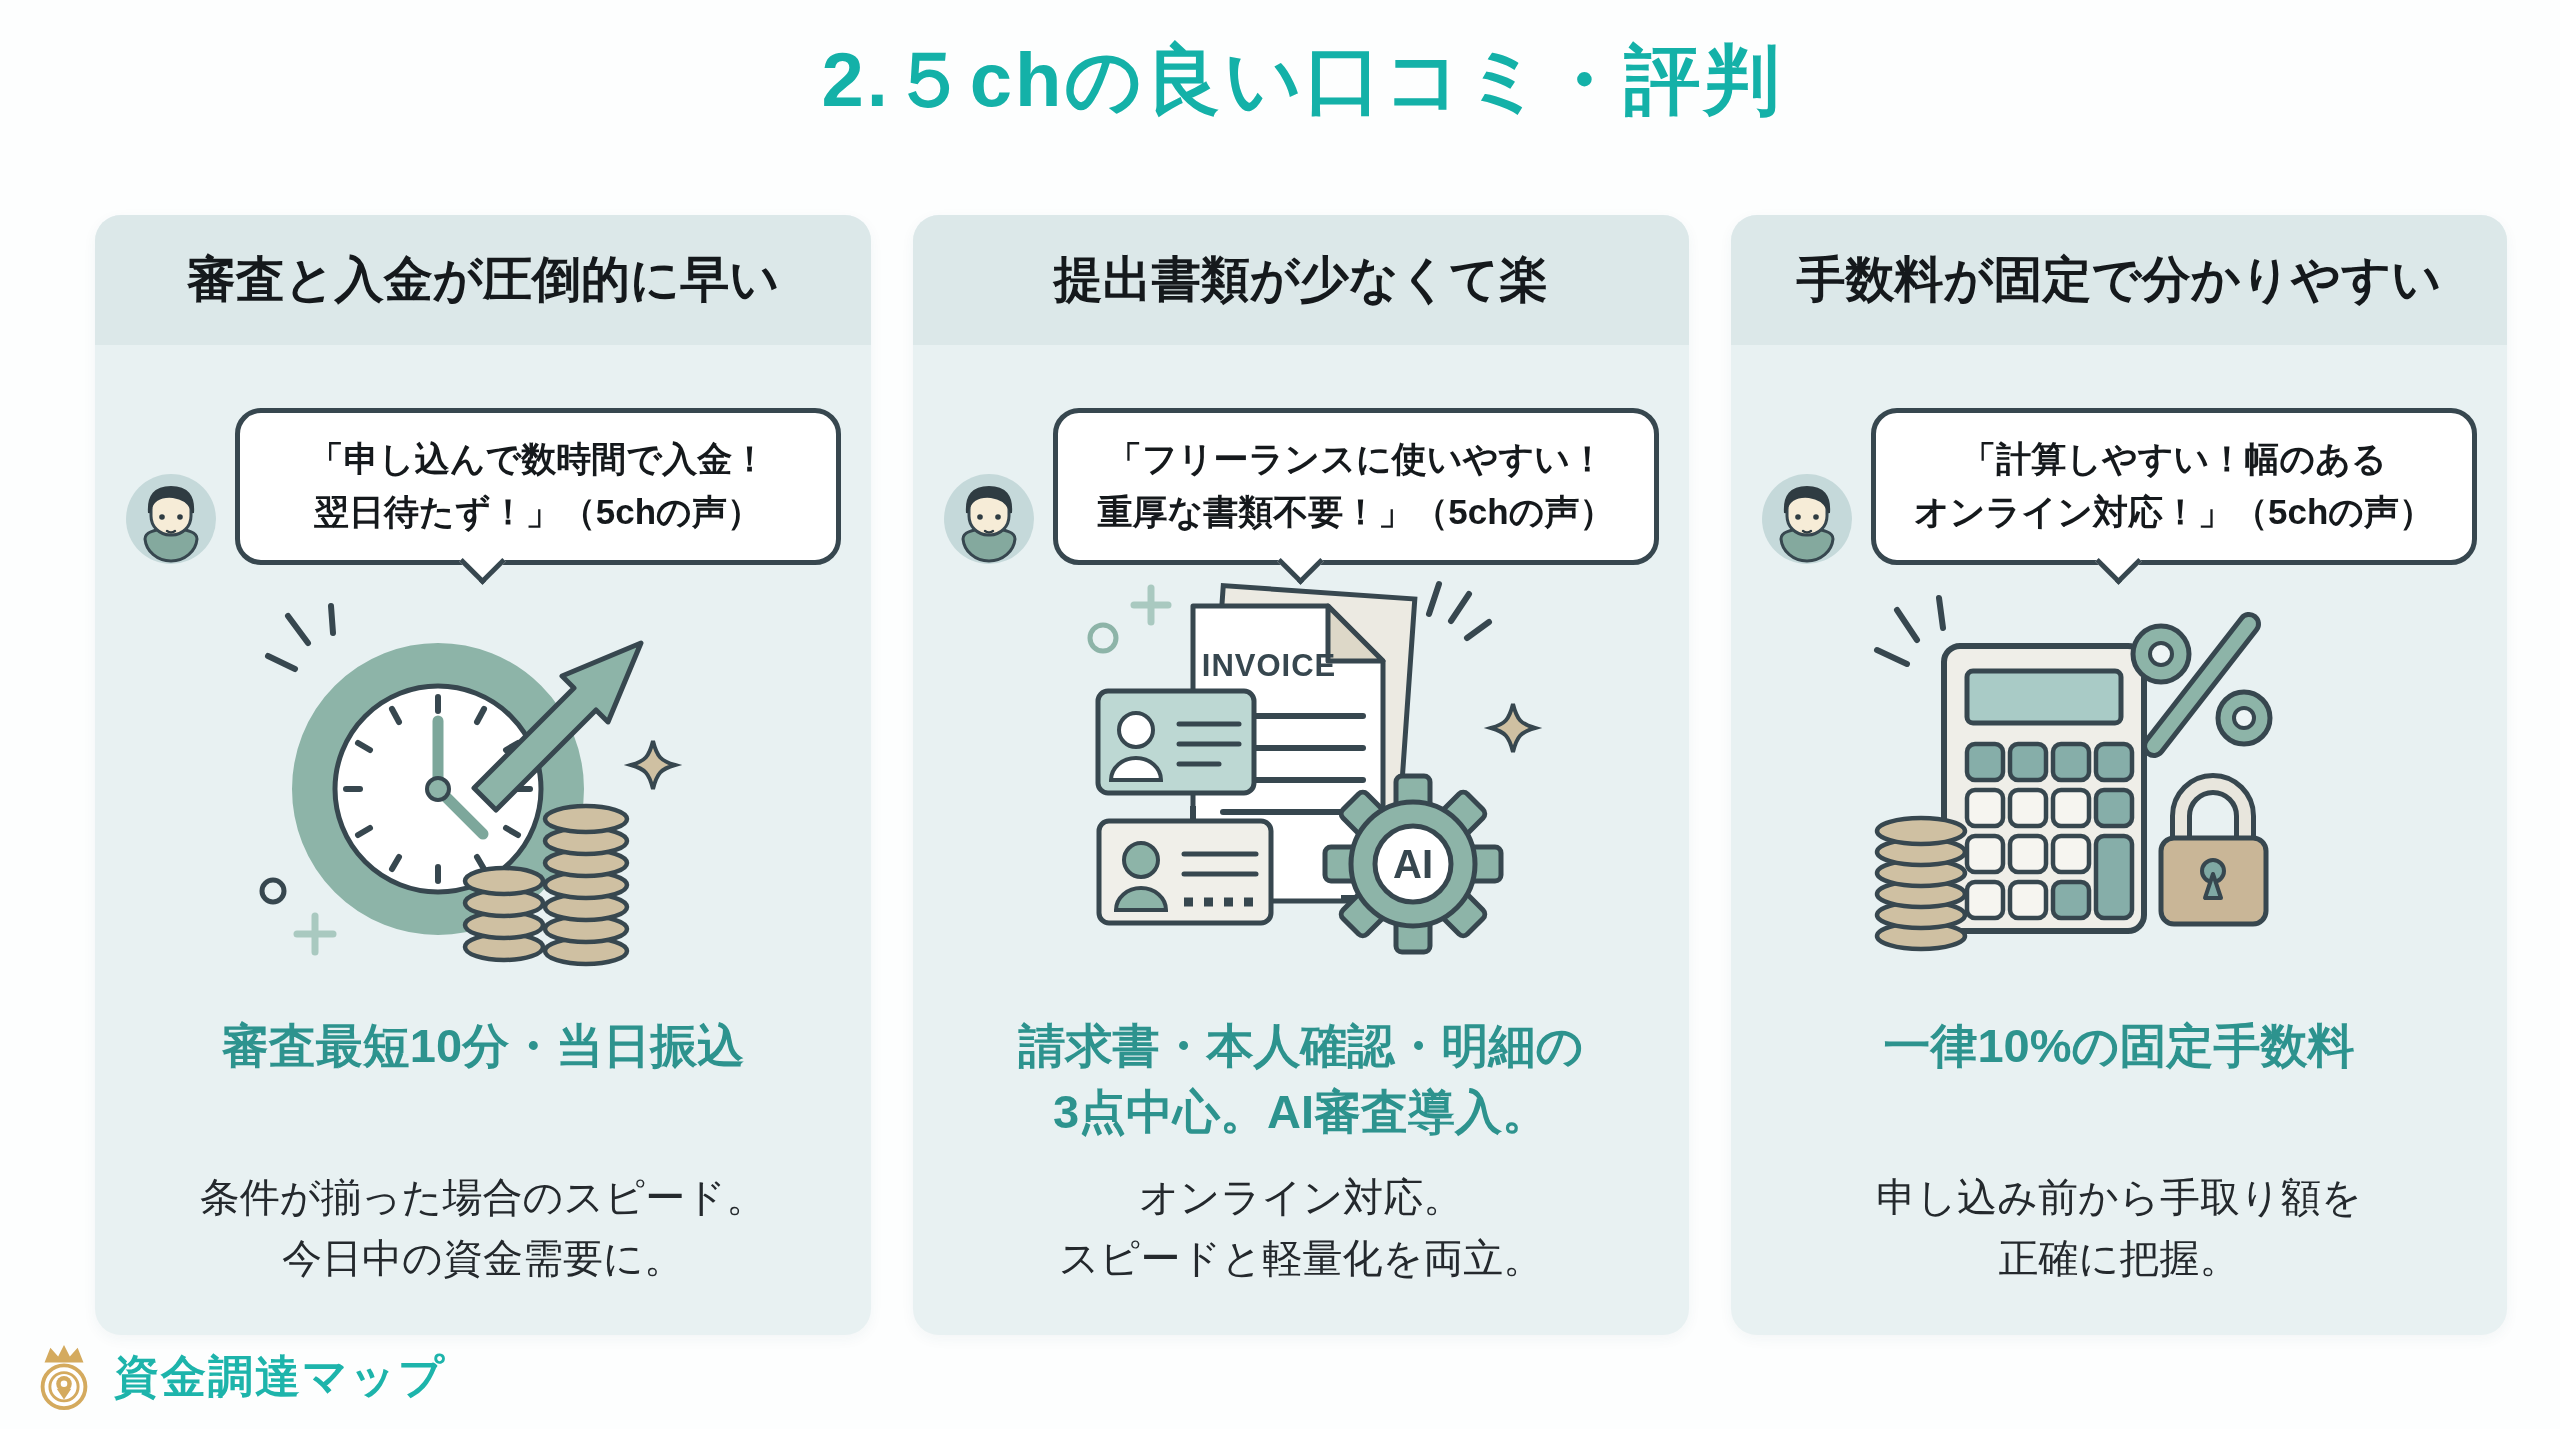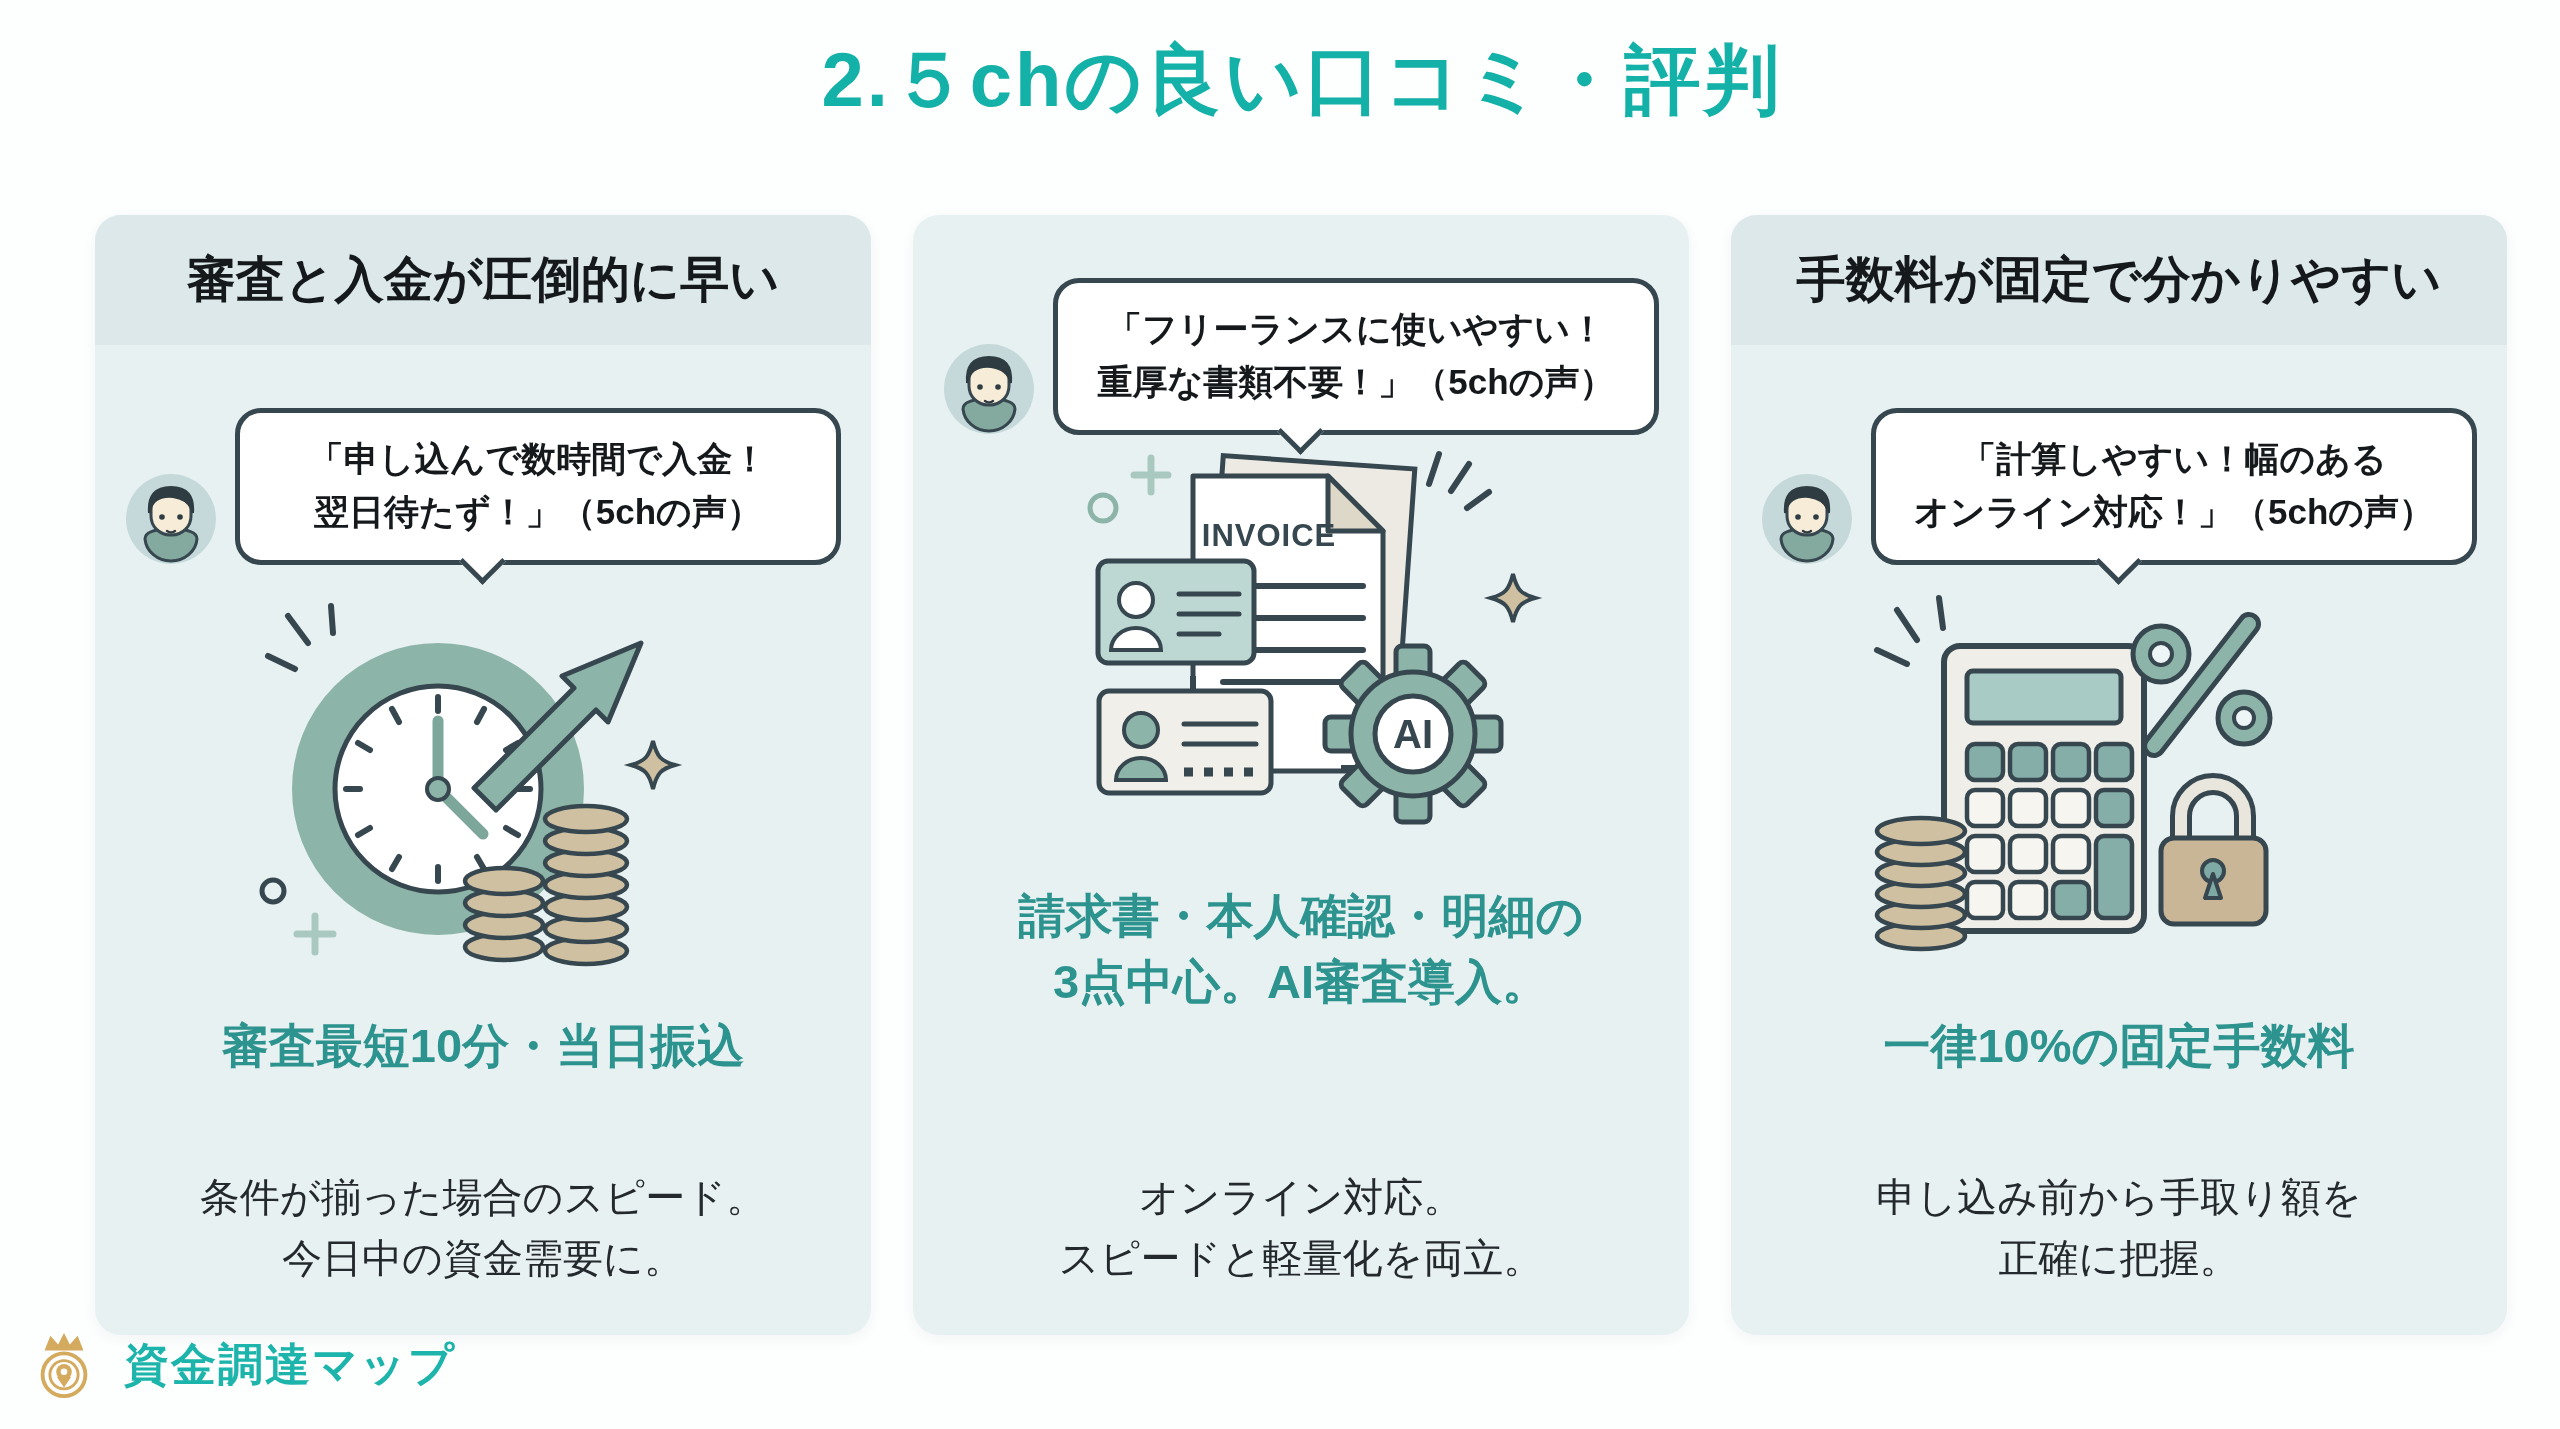--- a/index.html
+++ b/index.html
@@ -51,22 +51,22 @@
   }
   .headline{
     margin-top:6px;text-align:center;
     font-size:47px;font-weight:800;color:#2d938e;line-height:1.4;
   }
   .desc{
     margin-top:auto;margin-bottom:46px;text-align:center;
     font-size:40px;font-weight:500;color:#24292d;line-height:1.52;
   }
   .logo{
-    position:absolute;left:28px;bottom:28px;
-    display:flex;align-items:center;gap:24px;justify-content:space-between;
+    position:absolute;left:28px;bottom:16px;
+    display:flex;align-items:center;gap:14px;justify-content:space-between;
   }
   .logo-text{font-size:45px;font-weight:700;color:#1db4ab;letter-spacing:2px;}
 </style>
 </head>
 <body>
 
 <div class="canvas">
 
   <div class="page-title">2.５chの良い口コミ・評判</div>
 
@@ -153,20 +153,23 @@
         <div>審査最短10分・当日振込</div>
         <div></div>
       </div>
       <div class="desc">
         <div>条件が揃った場合のスピード。</div>
         <div>今日中の資金需要に。</div>
       </div>
     </div>
 
     <div class="card">
+      <div class="card-header">
+        <span>提出書類が少なくて楽</span>
+      </div>
       <div class="quote-row">
         <svg class="avatar" width="92" height="92" viewBox="0 0 92 92">
           <defs>
               <clipPath id="av2">
                 <circle cx="46" cy="46" r="45"></circle>
               </clipPath>
             </defs>
           <circle cx="46" cy="46" r="45" fill="#c5d9da"></circle>
           <g clip-path="url(#av2)">
             <path d="M46 88 a26 24 0 0 1 -26 -22 q0 -10 26 -10 q26 0 26 10 a26 24 0 0 1 -26 22 Z" fill="#84a99e" stroke="#37474f" stroke-width="3"></path>

